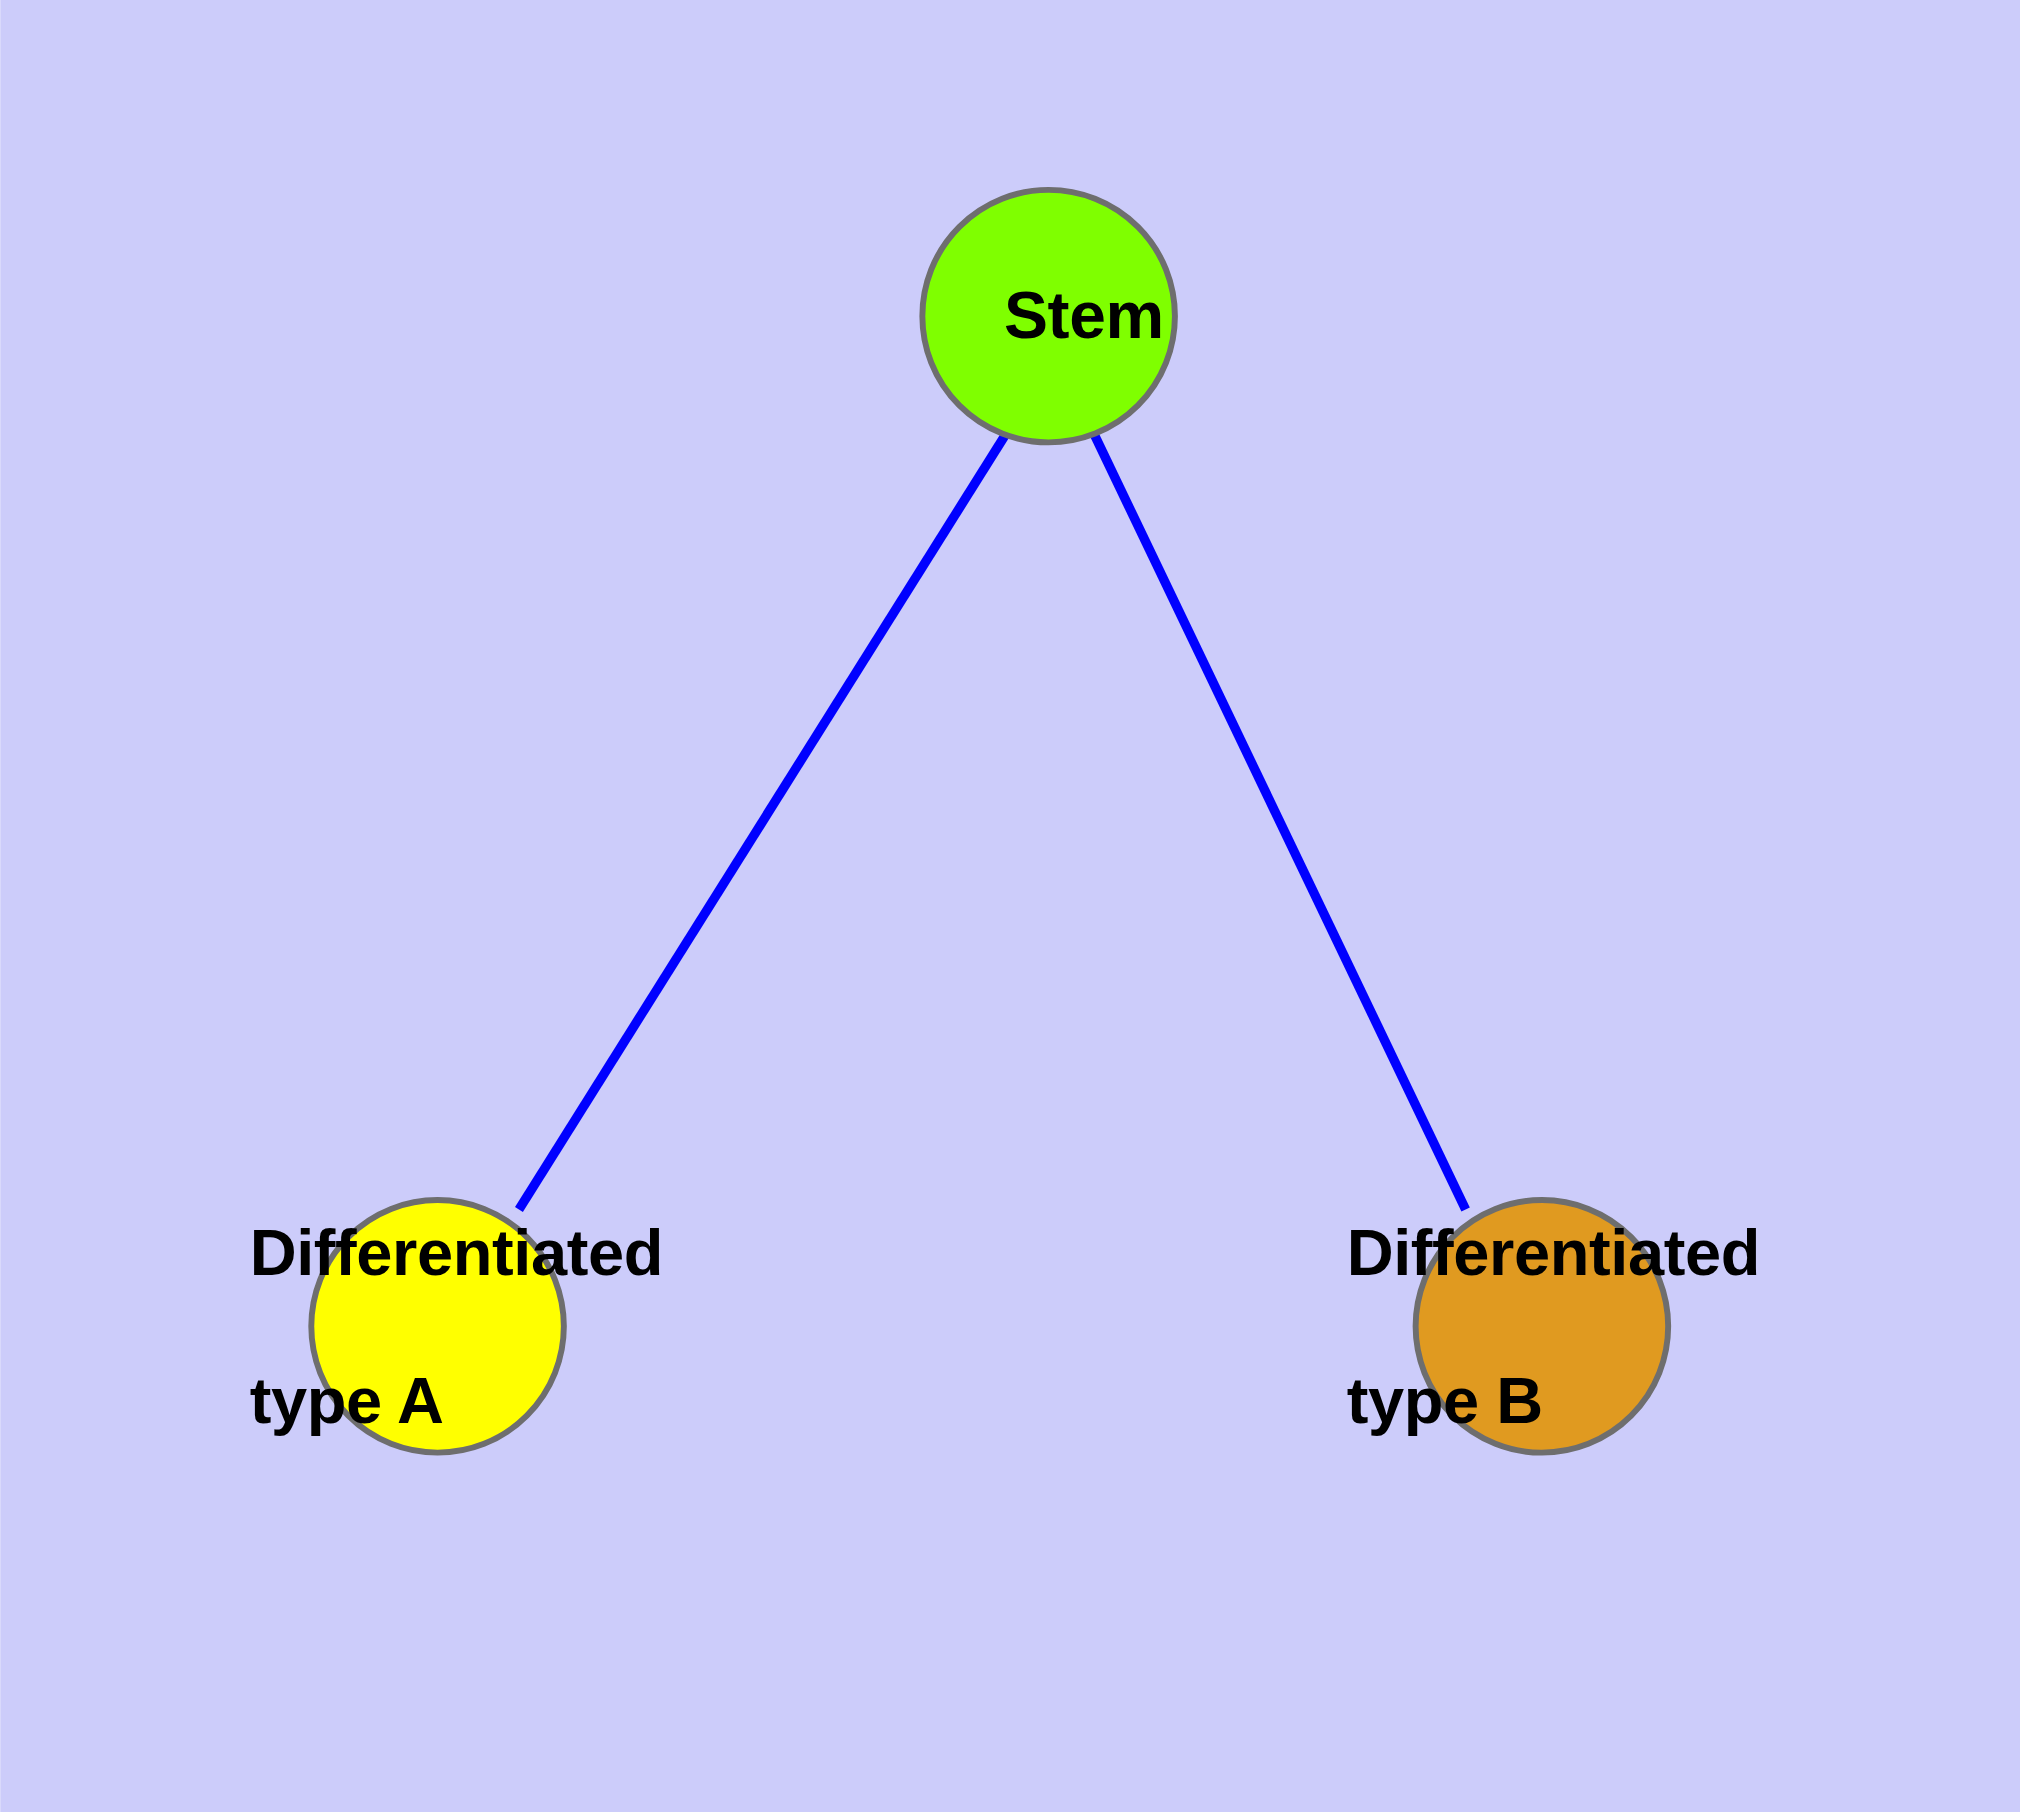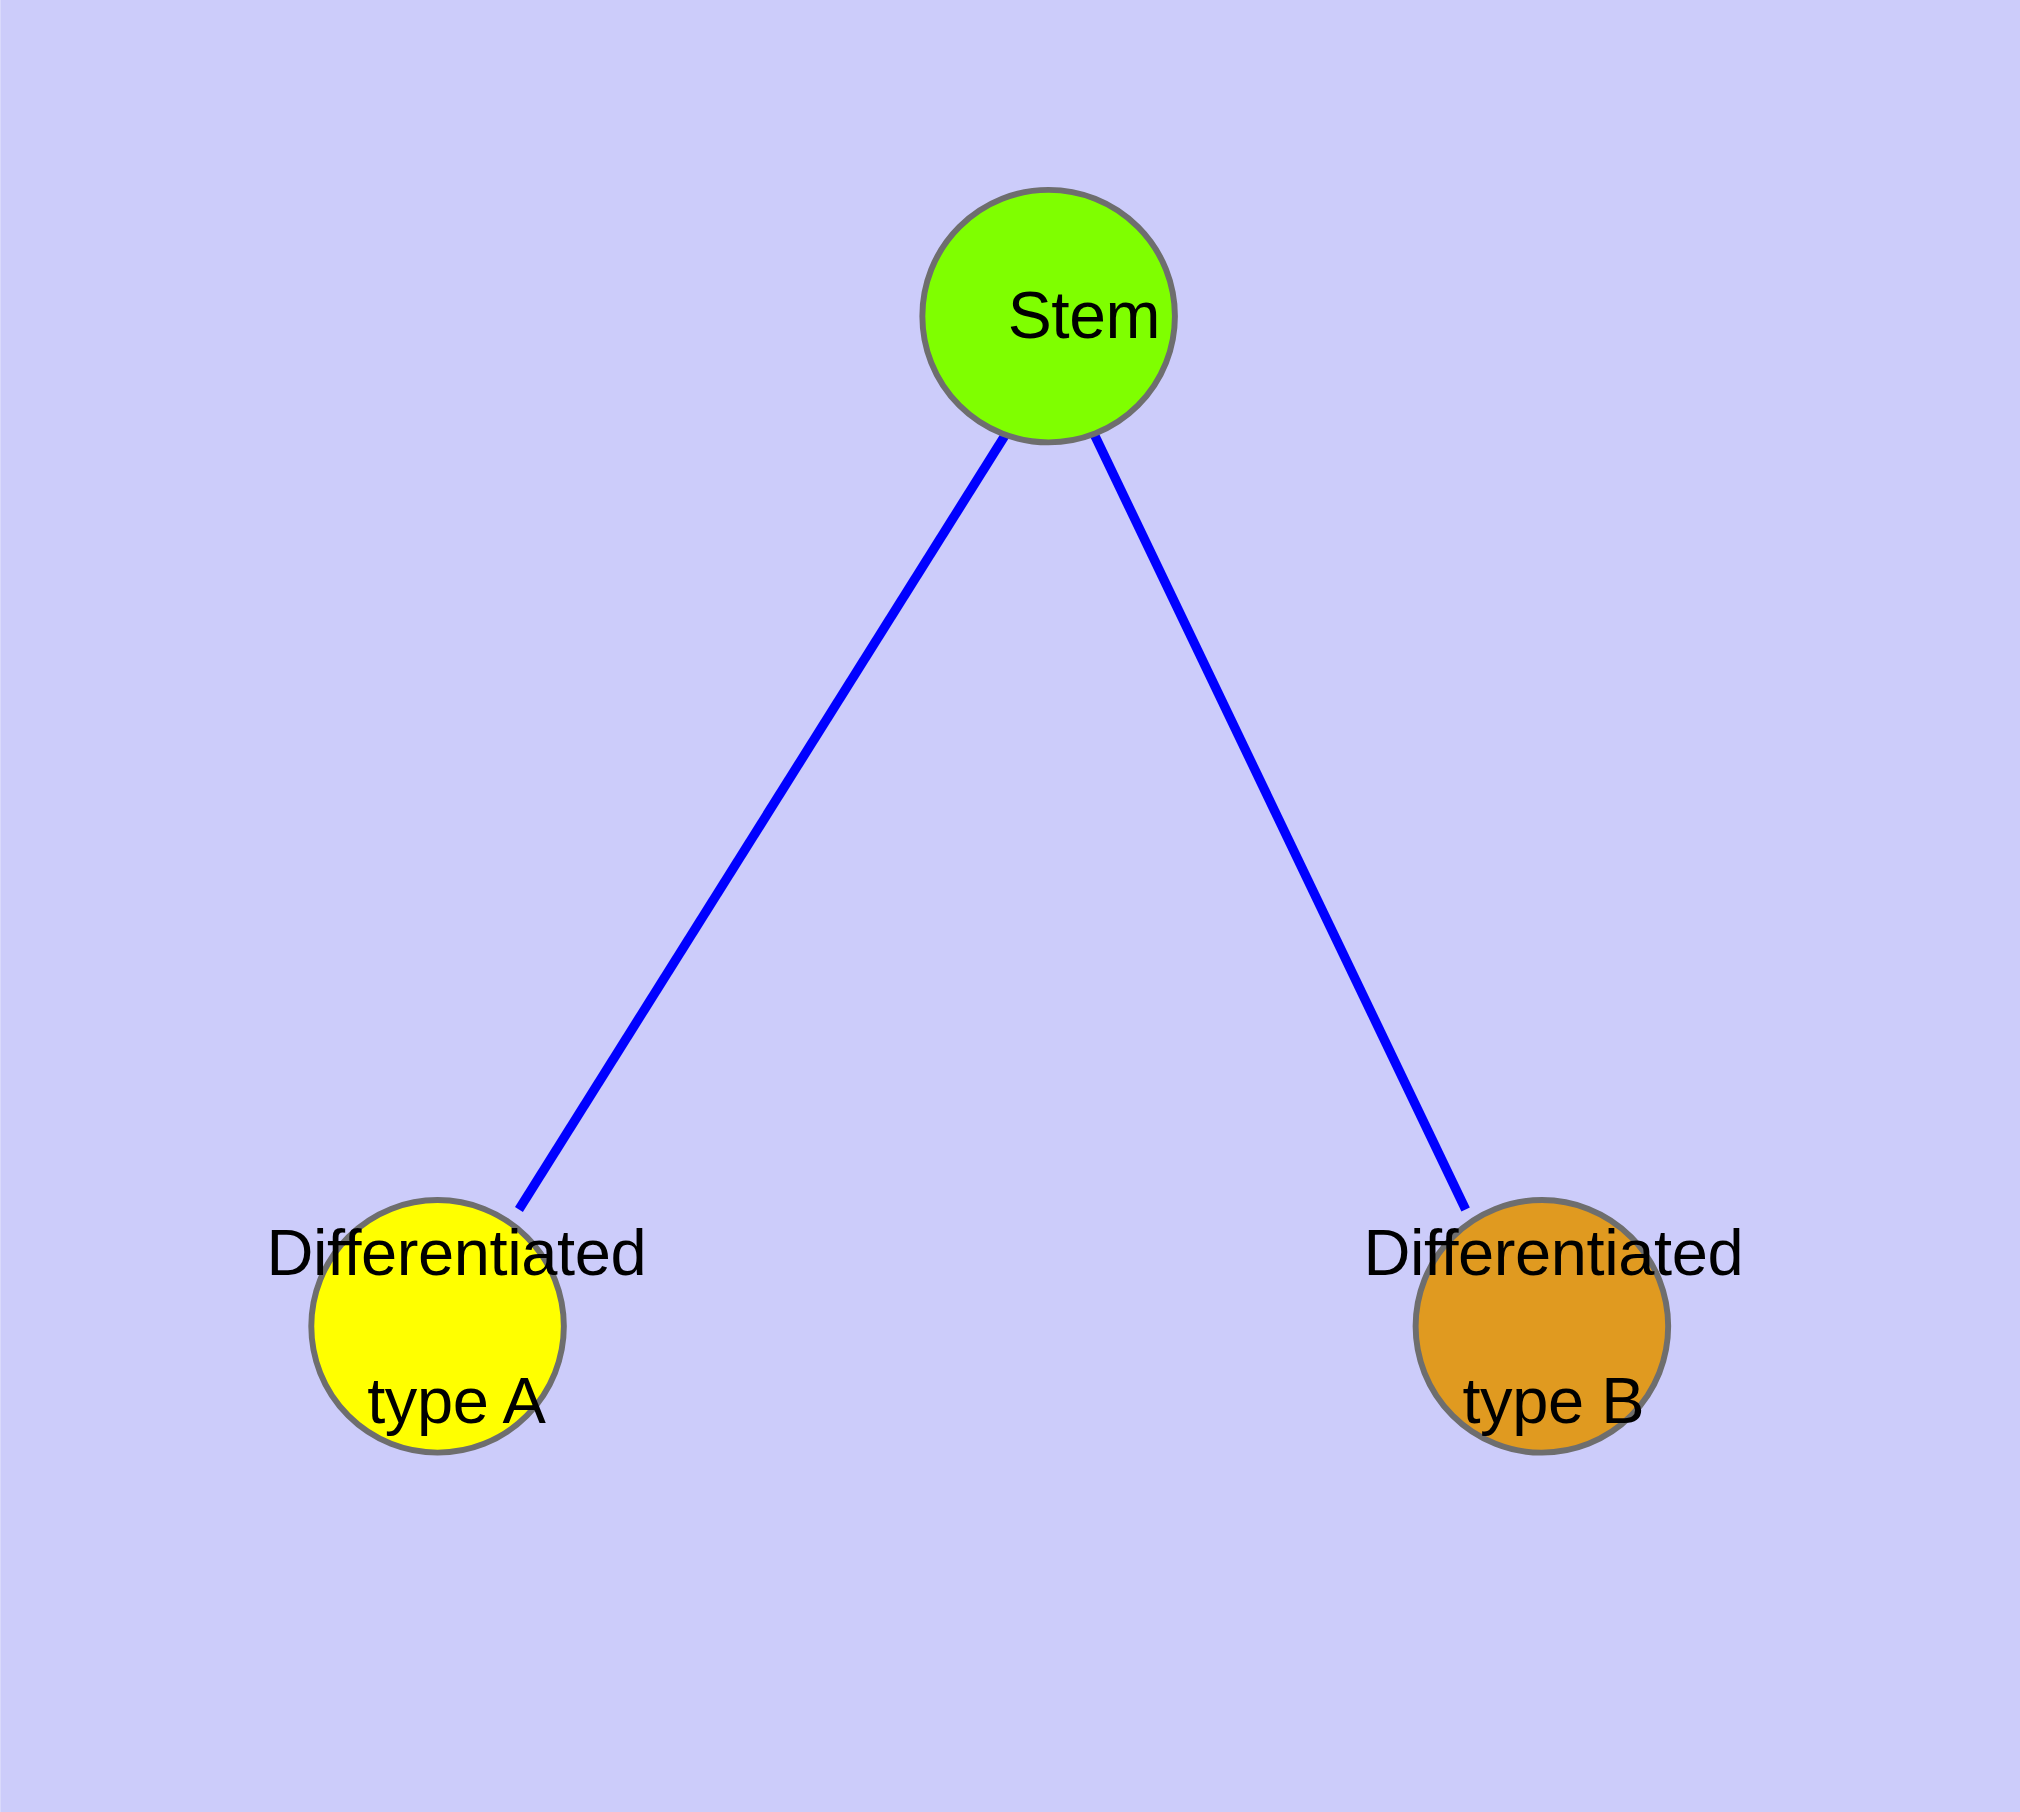--- a/index.html
+++ b/index.html
@@ -18,23 +18,22 @@
     position: absolute;
     top: 0;
     left: 0;
     width: 2021px;
     height: 1812px;
     display: block;
   }
   .node-label {
     position: absolute;
     color: #000000;
-    font-weight: normal;
+    font-weight: bold;
     font-family: "Liberation Sans", sans-serif;
-    text-align: center;
     white-space: pre;
     line-height: 1.14;
     letter-spacing: -0.4px;
     pointer-events: none;
   }
   #label-stem {
     font-size: 66px;
     left: 1048px;
     top: 316px;
     transform: translate(-50%, -50%);

